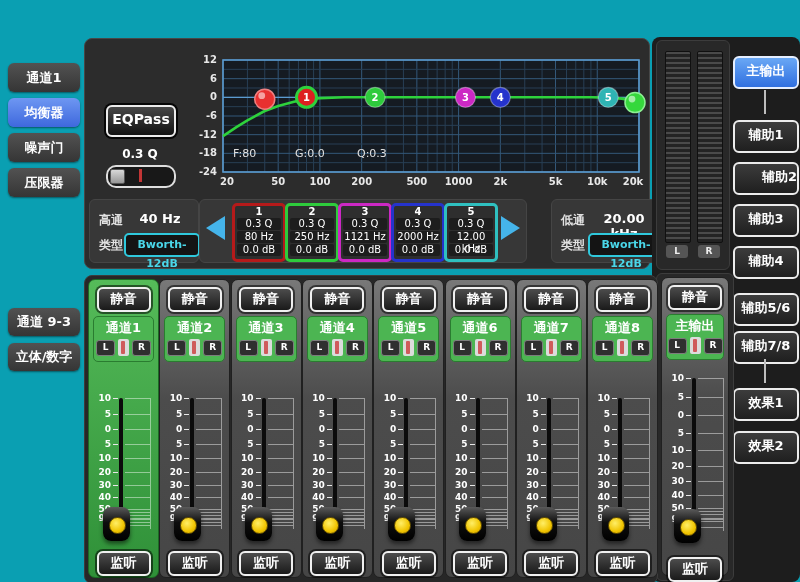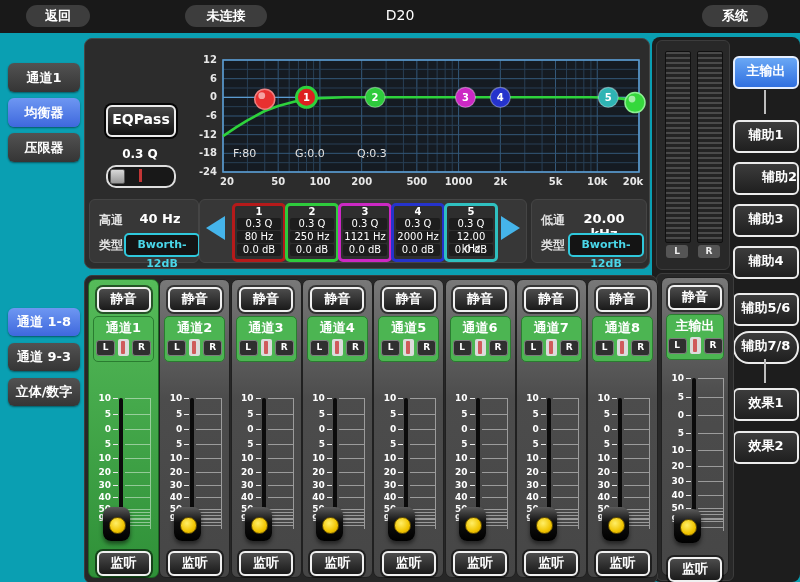--- a/index.html
+++ b/index.html
@@ -85,34 +85,28 @@
   .knob{position:absolute;width:27px;height:34px;border-radius:8px;cursor:pointer;
         background:linear-gradient(#5a5a5a,#0e0e0e 45%,#000);box-shadow:0 3px 4px rgba(0,0,0,.5);}
   .knob-dot{position:absolute;left:6px;top:10px;width:15px;height:15px;border-radius:50%;border:1px solid #6b5500;
             background:radial-gradient(circle at 40% 35%,#ffee66,#f0c400 60%,#c89a00);}
   #watermark{position:absolute;left:236px;top:360px;color:#e81414;font-size:23px;font-weight:bold;white-space:nowrap;z-index:5;}
 </style>
 </head>
 <body>
 
 <div id="page">
-  <div id="topbar">
-    <div class="top-btn" style="left:26px;width:64px;">返回</div>
-    <div class="top-btn" style="left:185px;width:82px;">未连接</div>
-    <div id="title">D20</div>
-    <div class="top-btn" style="right:32px;width:66px;">系统</div>
-  </div>
 
   <div id="eq-sidebar">
       <div class="side-btn">通道1</div>
       <div class="side-btn active">均衡器</div>
+      <div class="side-btn">噪声门</div>
       <div class="side-btn">压限器</div>
     </div>
   <div id="mixer-sidebar">
-      <div class="side-btn active">通道 1-8</div>
       <div class="side-btn">通道 9-3</div>
       <div class="side-btn">立体/数字</div>
     </div>
 
   <div id="eq-panel">
     <div class="eqpass-btn">EQPass</div>
     <div class="qlabel">0.3 Q</div>
     <div class="qslider">
       <div class="qhandle"></div>
       <div class="qline"></div>
@@ -250,21 +244,21 @@
           <div class="band" style="left: 244px; border-color: rgb(47, 192, 192);">
             <div class="band-num">5</div>
             <div class="band-cell">0.3 Q</div>
             <div class="band-cell">12.00 kHz</div>
             <div class="band-cell">0.0 dB</div>
           </div>
         </div>
       <div class="arrow-r"></div>
     </div>
 
-    <div class="subpanel" style="left:446px;width:114px;">
+    <div class="subpanel" style="left:466px;width:114px;">
       <div class="io-label" style="top:12px;">低通</div>
       <div class="io-value" style="left:40px;">20.00 kHz</div>
       <div class="io-label" style="top:37px;">类型</div>
       <div class="type-btn" style="left:36px;">Bworth-12dB</div>
     </div>
   </div>
 
   <div id="right-col">
     <div id="meters-panel">
       <div class="vmeter" style="left:8px;"></div>
@@ -273,21 +267,21 @@
       <div class="mlabel" style="left:41px;">R</div>
     </div>
     <div id="out-buttons">
         <div class="out-btn active" style="top: 19px;">主输出</div>
         <div class="vline" style="top: 53px;"></div>
         <div class="out-btn" style="top: 83px;">辅助1</div>
         <div class="out-btn" style="top: 125px; text-align: right;">辅助2</div>
         <div class="out-btn" style="top: 167px;">辅助3</div>
         <div class="out-btn" style="top: 209px;">辅助4</div>
         <div class="out-btn" style="top: 256px;">辅助5/6</div>
-        <div class="out-btn" style="top: 294px; border-radius: 16px;">辅助7/8</div>
+        <div class="out-btn" style="top: 294px;">辅助7/8</div>
         <div class="vline" style="top: 322px;"></div>
         <div class="out-btn" style="top: 351px;">效果1</div>
         <div class="out-btn" style="top: 394px;">效果2</div>
       </div>
     <div id="master-panel">
         <div class="strip" style="left: 4px; width: 66px;">
           <div class="sq-btn" style="top: 7px;">静音</div>
           <div class="chan-label">
             <div class="chan-name">主输出</div>
             <div class="pan-row">

